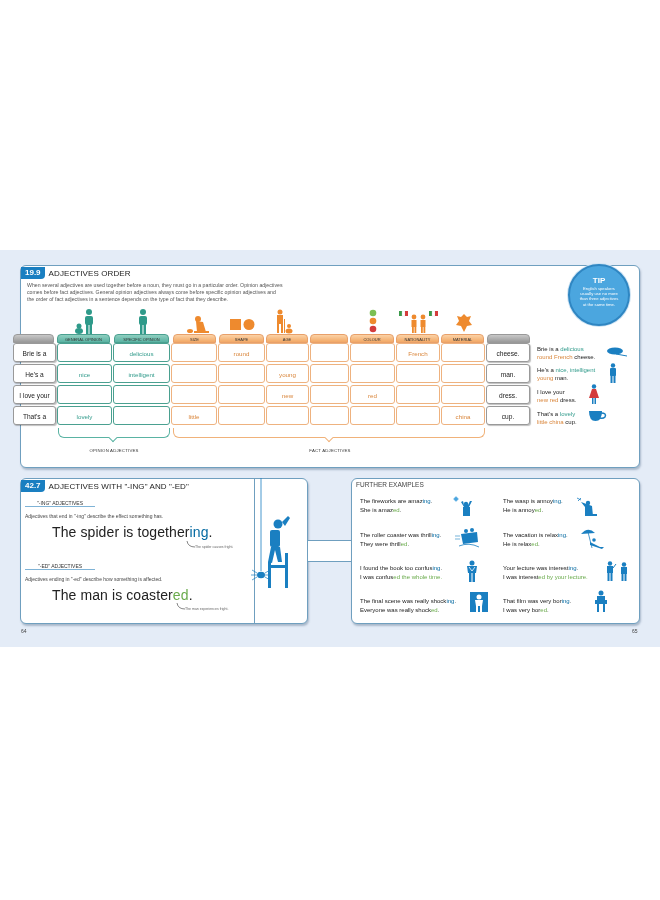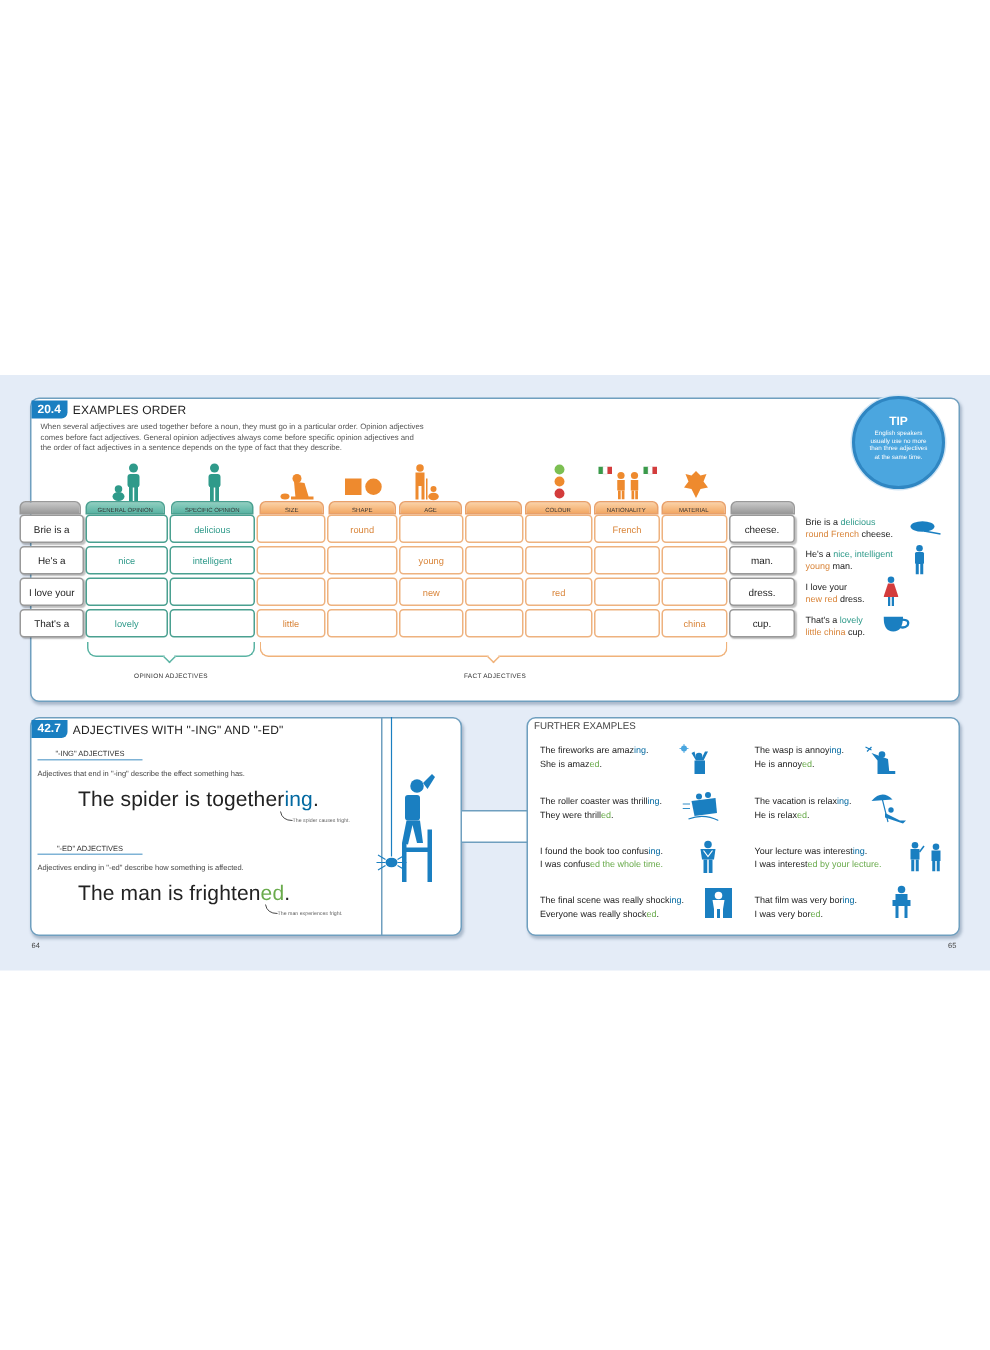--- a/index.html
+++ b/index.html
@@ -46,22 +46,22 @@
   .pg { position: absolute; font-size: 5px; color: #444; }
   svg { position: absolute; }
 </style>
 </head>
 <body>
 
 <div class="spread"></div>
 
 <div class="panel" style="left:20px; top:265px; width:620px; height:203px;"></div>
 <div class="sec-head" style="left:21px; top:267px;">
-  <span class="sec-num">20.4</span>
-  <span class="sec-title">EXAMPLES ORDER</span>
+  <span class="sec-num">19.9</span>
+  <span class="sec-title">ADJECTIVES ORDER</span>
 </div>
 <div class="intro" style="left:27px; top:282px; width:300px;">
   <div>When several adjectives are used together before a noun, they must go in a particular order. Opinion adjectives</div>
   <div>comes before fact adjectives. General opinion adjectives always come before specific opinion adjectives and</div>
   <div>the order of fact adjectives in a sentence depends on the type of fact that they describe.</div>
 </div>
 
 <svg style="left:70px; top:308px;" width="30" height="26" viewBox="0 0 30 26">
   <circle cx="19" cy="4" r="3" fill="#2f9a8a"></circle>
     <rect x="15" y="8" width="8" height="9" rx="2" fill="#2f9a8a"></rect>
@@ -247,21 +247,21 @@
   <span>The spider is together</span><span class="red">ing</span><span>.</span>
 </div>
 <div class="note" style="left:195px; top:545px;">The spider causes fright.</div>
 <svg style="left:186px; top:540px;" width="10" height="9" viewBox="0 0 10 9">
     <path d="M1 1 Q2 7 9 7" stroke="#333" stroke-width="0.6" fill="none"></path>
   </svg>
 
 <div class="sub-label" style="left:25px; top:563px; width:70px;">"-ED" ADJECTIVES</div>
 <div class="desc" style="left:25px; top:576px;">Adjectives ending in "-ed" describe how something is affected.</div>
 <div class="big" style="left:52px; top:587px;">
-  <span>The man is frighten</span><span class="grn">ed</span><span>.</span>
+  <span>The man is coaster</span><span class="grn">ed</span><span>.</span>
 </div>
 <div class="note" style="left:185px; top:607px;">The man experiences fright.</div>
 <svg style="left:176px; top:602px;" width="10" height="9" viewBox="0 0 10 9">
     <path d="M1 1 Q2 7 9 7" stroke="#333" stroke-width="0.6" fill="none"></path>
   </svg>
 
 <svg style="left:238px; top:478px;" width="70" height="110" viewBox="0 0 70 110">
   <line x1="23" y1="0" x2="23" y2="93" stroke="#1a7fc1" stroke-width="0.8"></line>
   <ellipse cx="23" cy="97" rx="4" ry="3.2" fill="#1a7fc1"></ellipse>
   <path d="M19 95 L14 92 M19 97 L13 97 M19 99 L14 102 M27 95 L32 92 M27 97 L33 97 M27 99 L32 102" stroke="#1a7fc1" stroke-width="0.7"></path>

